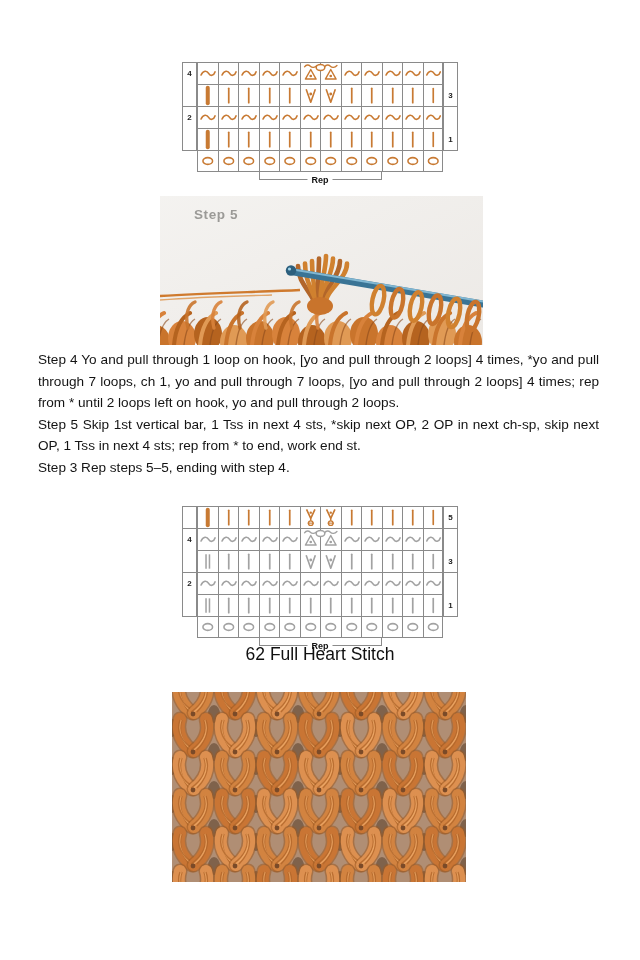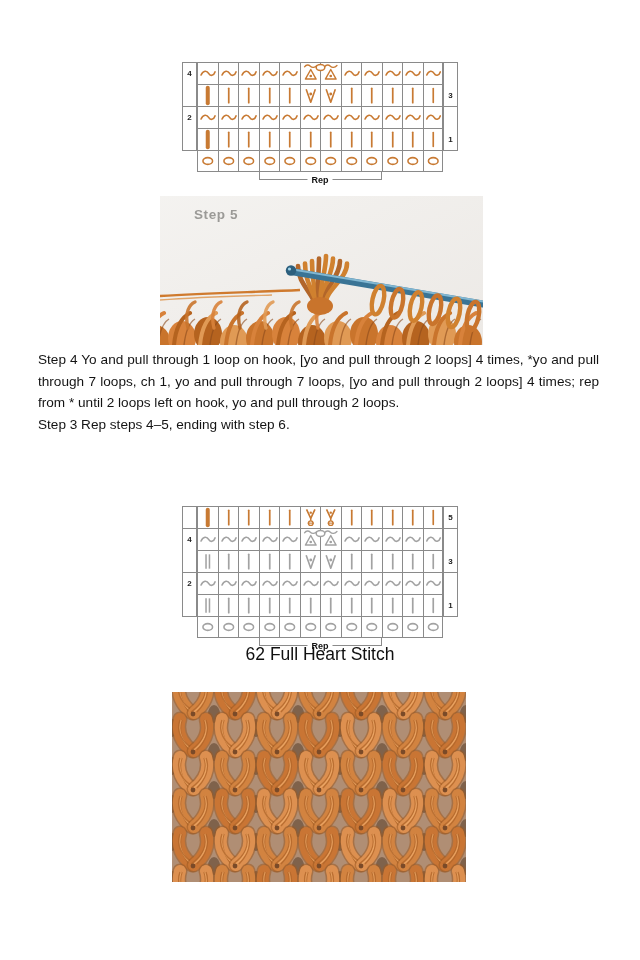--- a/index.html
+++ b/index.html
@@ -445,21 +445,22 @@
         <ellipse cx="256" cy="110.49600000000001" rx="5.6" ry="14.5" fill="none" stroke="#d0812f" stroke-width="4.4" transform="rotate(12 256 110.49600000000001)"></ellipse>
         <ellipse cx="275" cy="113.688" rx="5.6" ry="14.5" fill="none" stroke="#c9742c" stroke-width="4.4" transform="rotate(12 275 113.688)"></ellipse>
         <ellipse cx="294" cy="116.88" rx="5.6" ry="14.5" fill="none" stroke="#d0812f" stroke-width="4.4" transform="rotate(12 294 116.88)"></ellipse>
         <ellipse cx="313" cy="120.072" rx="5.6" ry="14.5" fill="none" stroke="#c9742c" stroke-width="4.4" transform="rotate(12 313 120.072)"></ellipse>
       </svg>
     <span class="steptag" style="left:34px;top:11px;">Step 5</span>
   </div>
 
   <div id="instructions">
     <p><span class="stlbl">Step 4</span> <span>Yo and pull through 1 loop on hook, [yo and pull through 2 loops] 4 times, *yo and pull through 7 loops, ch 1, yo and pull through 7 loops, [yo and pull through 2 loops] 4 times; rep from * until 2 loops left on hook, yo and pull through 2 loops.</span></p>
-    <p><span class="stlbl">Step 3</span> <span>Rep steps 4–5, ending with step 6.</span></p>
+    <p><span class="stlbl">Step 5</span> <span>Skip 1st vertical bar, 1 Tss in next 4 sts, *skip next OP, 2 OP in next ch-sp, skip next OP, 1 Tss in next 4 sts; rep from * to end, work end st.</span></p>
+    <p><span class="stlbl">Step 3</span> <span>Rep steps 5–5, ending with step 4.</span></p>
   </div>
 
   <div class="chart" id="chart1" style="left: 182px; top: 506px; width: 276px; height: 146px; --grid: #8a8a8a;">
       <div class="cc" style="left:15.0px;top:0px;width:20.5px;height:22px;">
         <svg viewBox="0 0 20 22">
           <line x1="10" y1="3" x2="10" y2="19" stroke="#c87a33" stroke-width="4.2" stroke-linecap="round"></line>
         </svg>
       </div>
       <div class="cc" style="left:35.5px;top:0px;width:20.5px;height:22px;">
         <svg viewBox="0 0 20 22">

